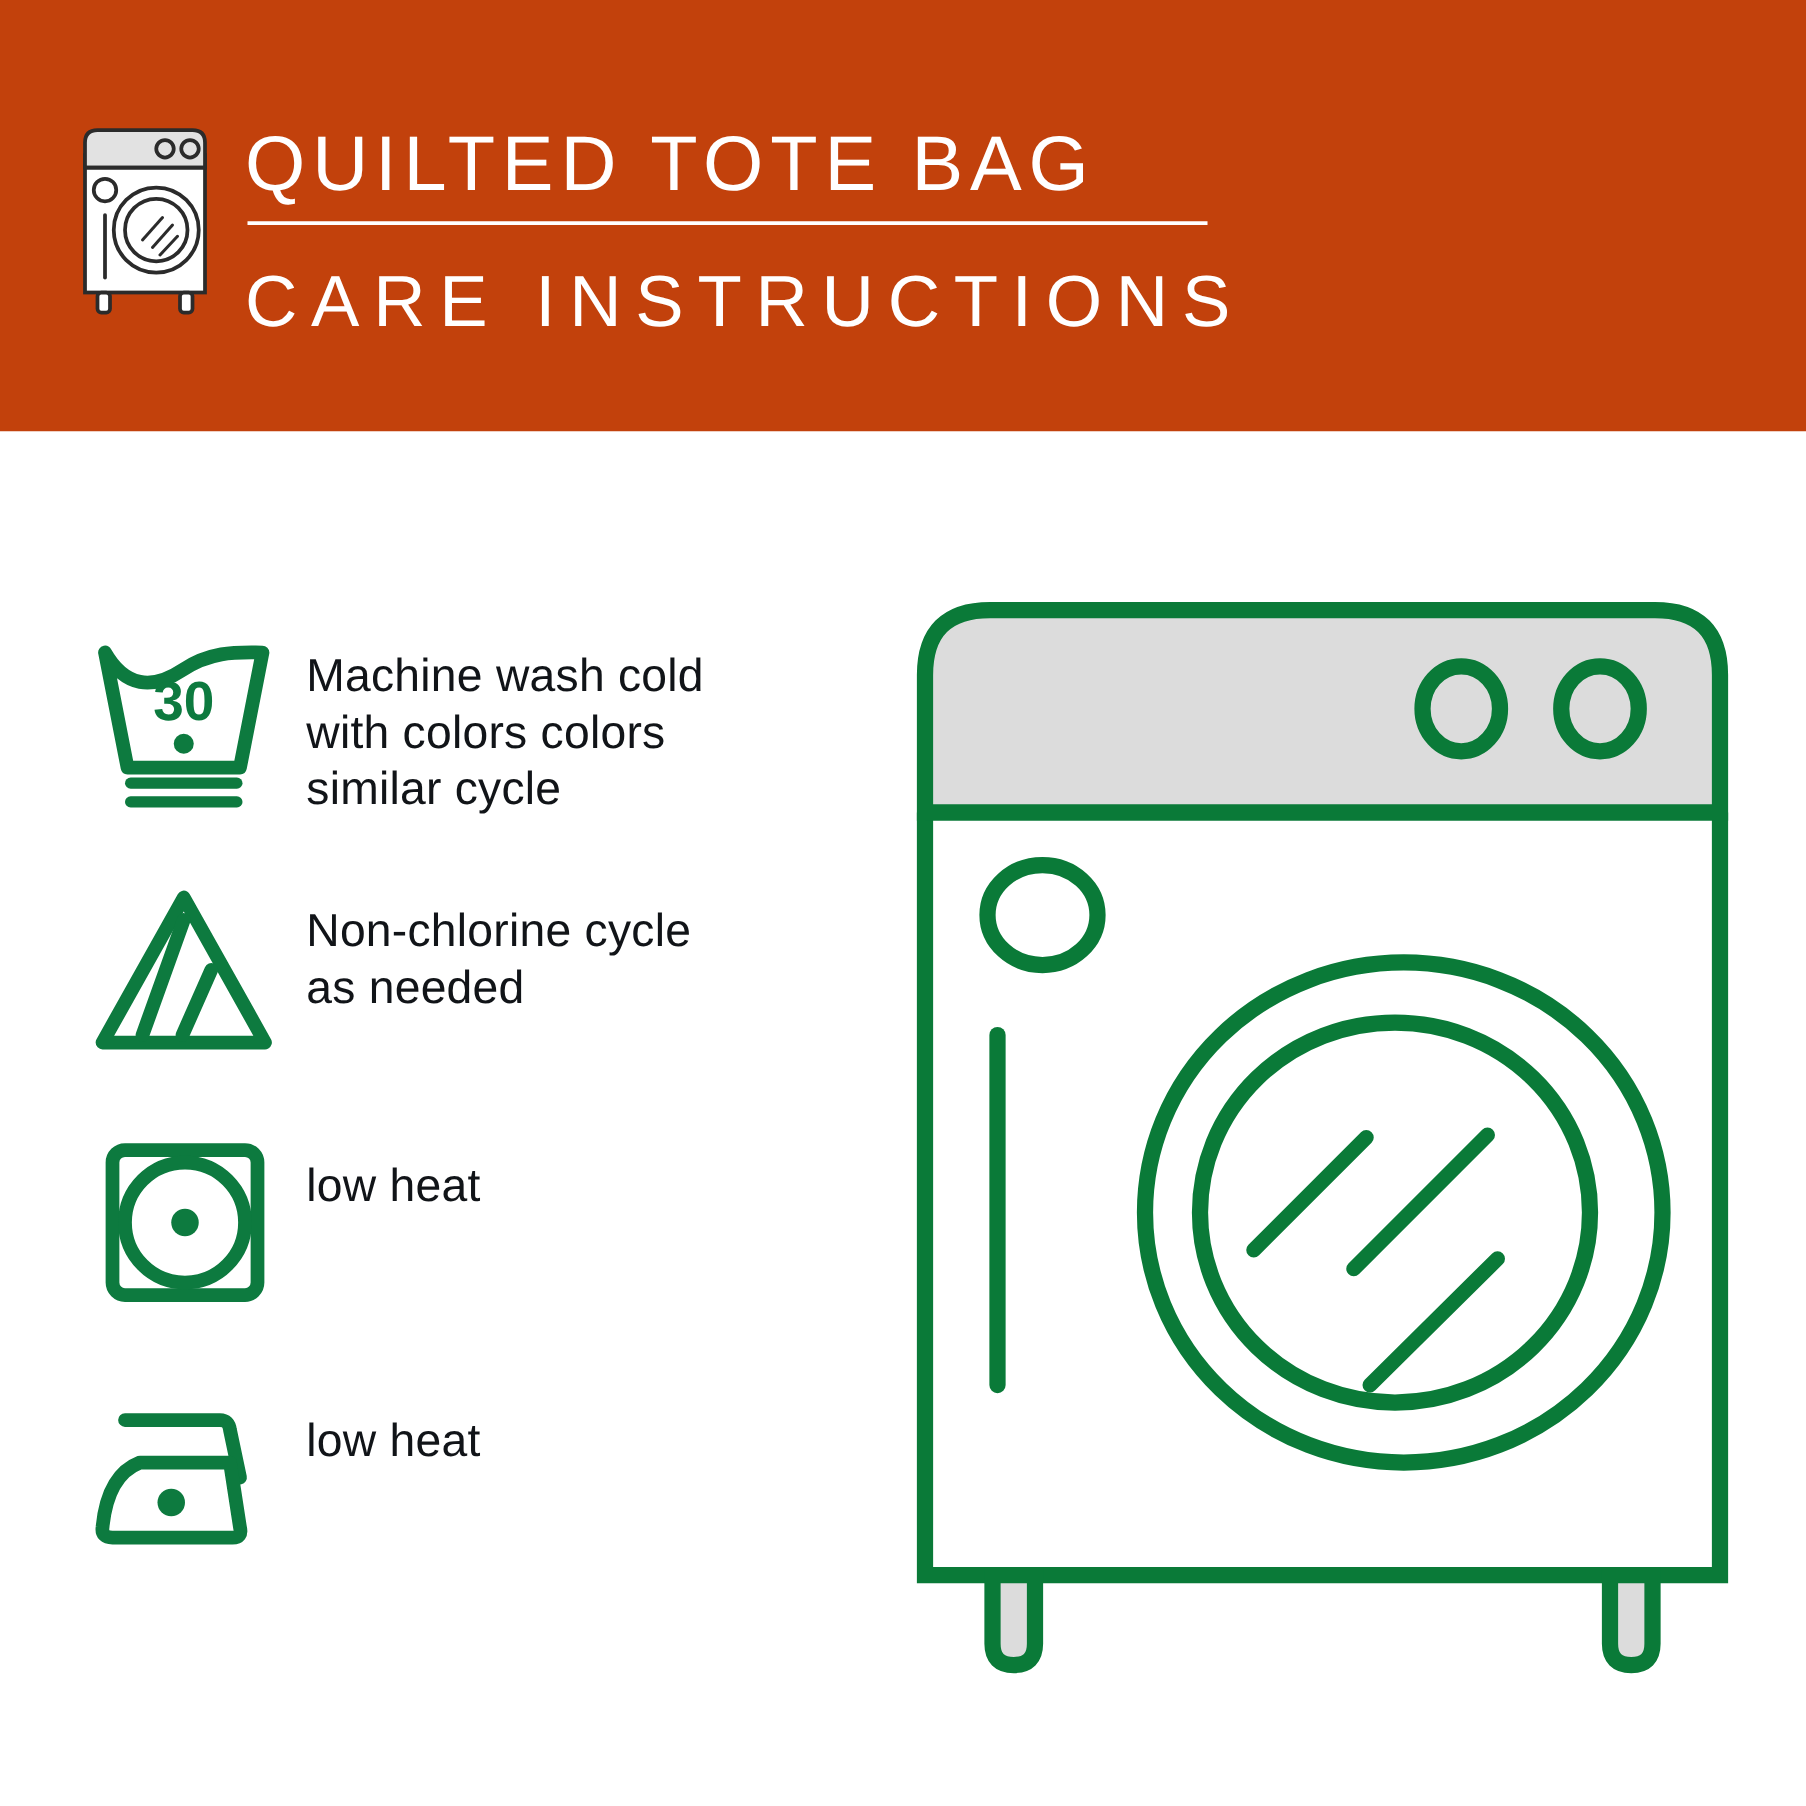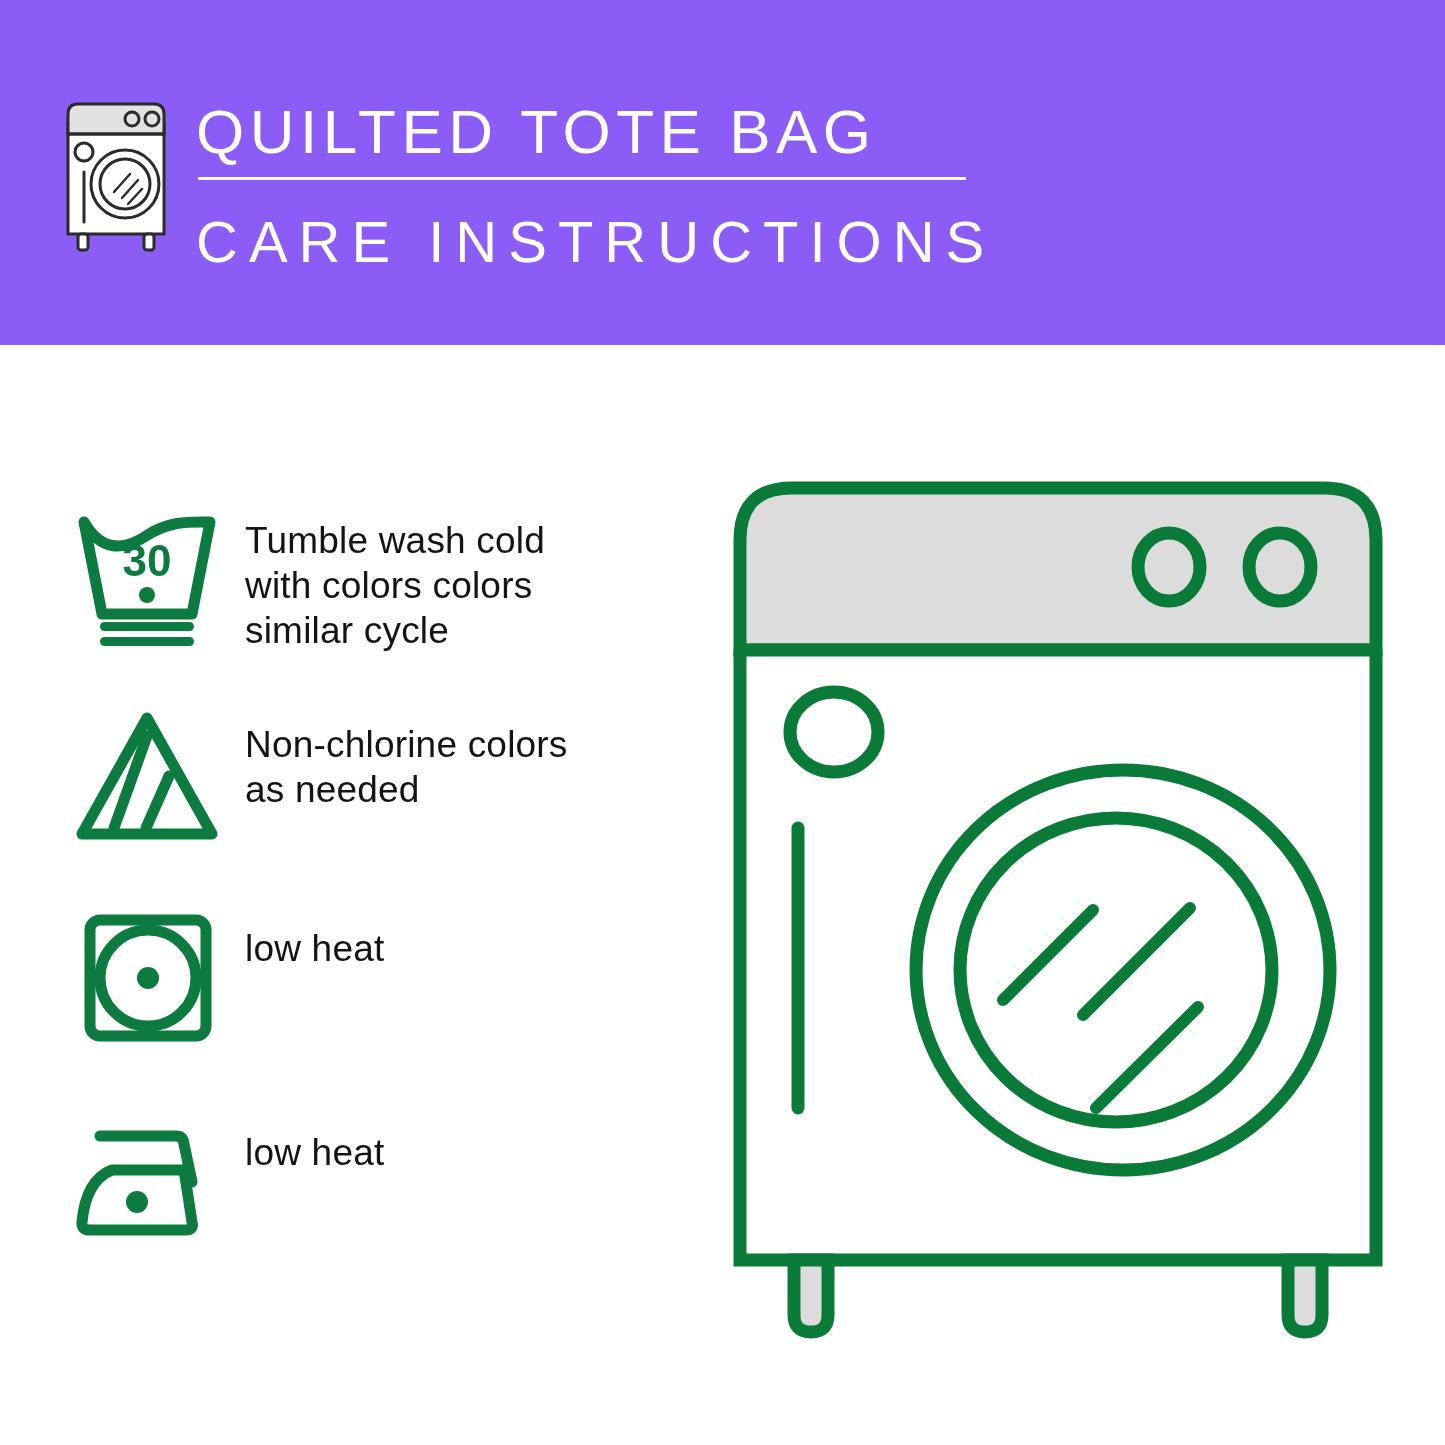--- a/index.html
+++ b/index.html
@@ -19,21 +19,21 @@
     overflow: hidden;
   }
 
   
   .header {
     position: absolute;
     left: 0;
     top: 0;
     width: 1445px;
     height: 345px;
-    background: #8b5cf6;
+    background: #c2410c;
   }
 
   .header-inner {
     position: absolute;
     left: 62px;
     top: 96px;
     display: flex;
     align-items: flex-start;
   }
 
@@ -175,36 +175,36 @@
 
           <text x="77" y="78" text-anchor="middle" font-family="Liberation Sans, sans-serif" font-size="44" font-weight="bold" fill="#0d7a3f">30</text>
 
           <circle cx="77" cy="97" r="8" fill="#0d7a3f"></circle>
 
           <rect x="30" y="124" width="94" height="9" rx="4.5" fill="#0d7a3f"></rect>
           <rect x="30" y="139" width="94" height="9" rx="4.5" fill="#0d7a3f"></rect>
         </svg>
       </div>
       <div class="care-text">
-        <div>Tumble wash cold</div>
+        <div>Machine wash cold</div>
         <div>with colors colors</div>
         <div>similar cycle</div>
       </div>
     </div>
 
     <div class="care-row">
       <div class="care-symbol">
         <svg width="155" height="150" viewBox="0 0 155 150">
           <path d="M77 16 L142 132 L12 132 Z" fill="none" stroke="#0d7a3f" stroke-width="11" stroke-linejoin="round"></path>
           <line x1="77" y1="34" x2="44" y2="126" stroke="#0d7a3f" stroke-width="11" stroke-linecap="round"></line>
           <line x1="99" y1="74" x2="76" y2="126" stroke="#0d7a3f" stroke-width="11" stroke-linecap="round"></line>
         </svg>
       </div>
       <div class="care-text">
-        <div>Non-chlorine colors</div>
+        <div>Non-chlorine cycle</div>
         <div>as needed</div>
       </div>
     </div>
 
     <div class="care-row">
       <div class="care-symbol">
         <svg width="155" height="150" viewBox="0 0 155 150">
           <rect x="20" y="14" width="116" height="116" rx="10" ry="10" fill="none" stroke="#0d7a3f" stroke-width="11"></rect>
           <circle cx="78" cy="72" r="48" fill="none" stroke="#0d7a3f" stroke-width="11"></circle>
           <circle cx="78" cy="72" r="11" fill="#0d7a3f"></circle>

